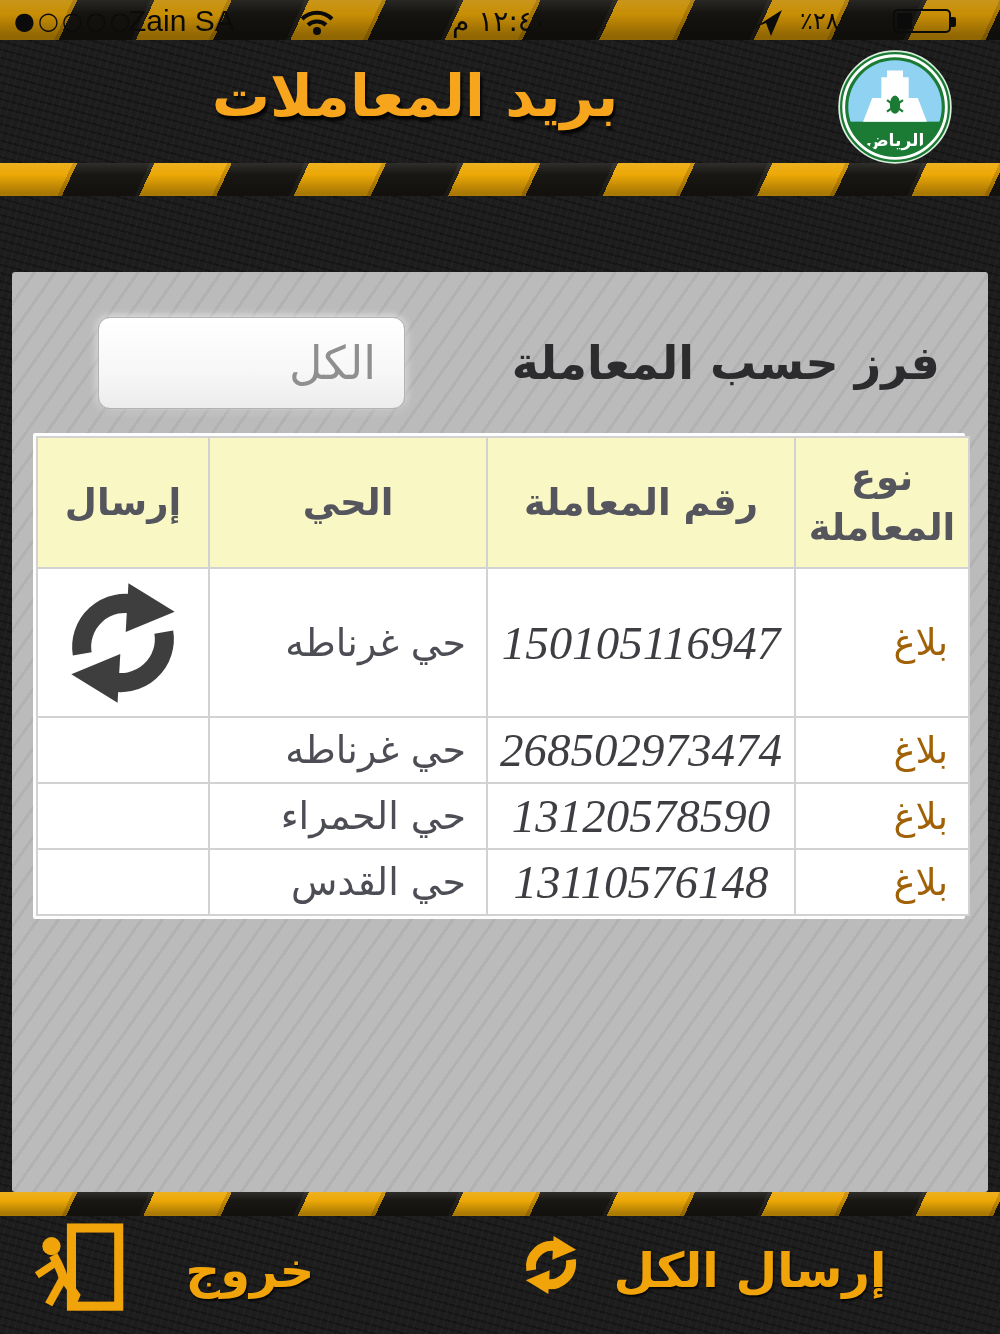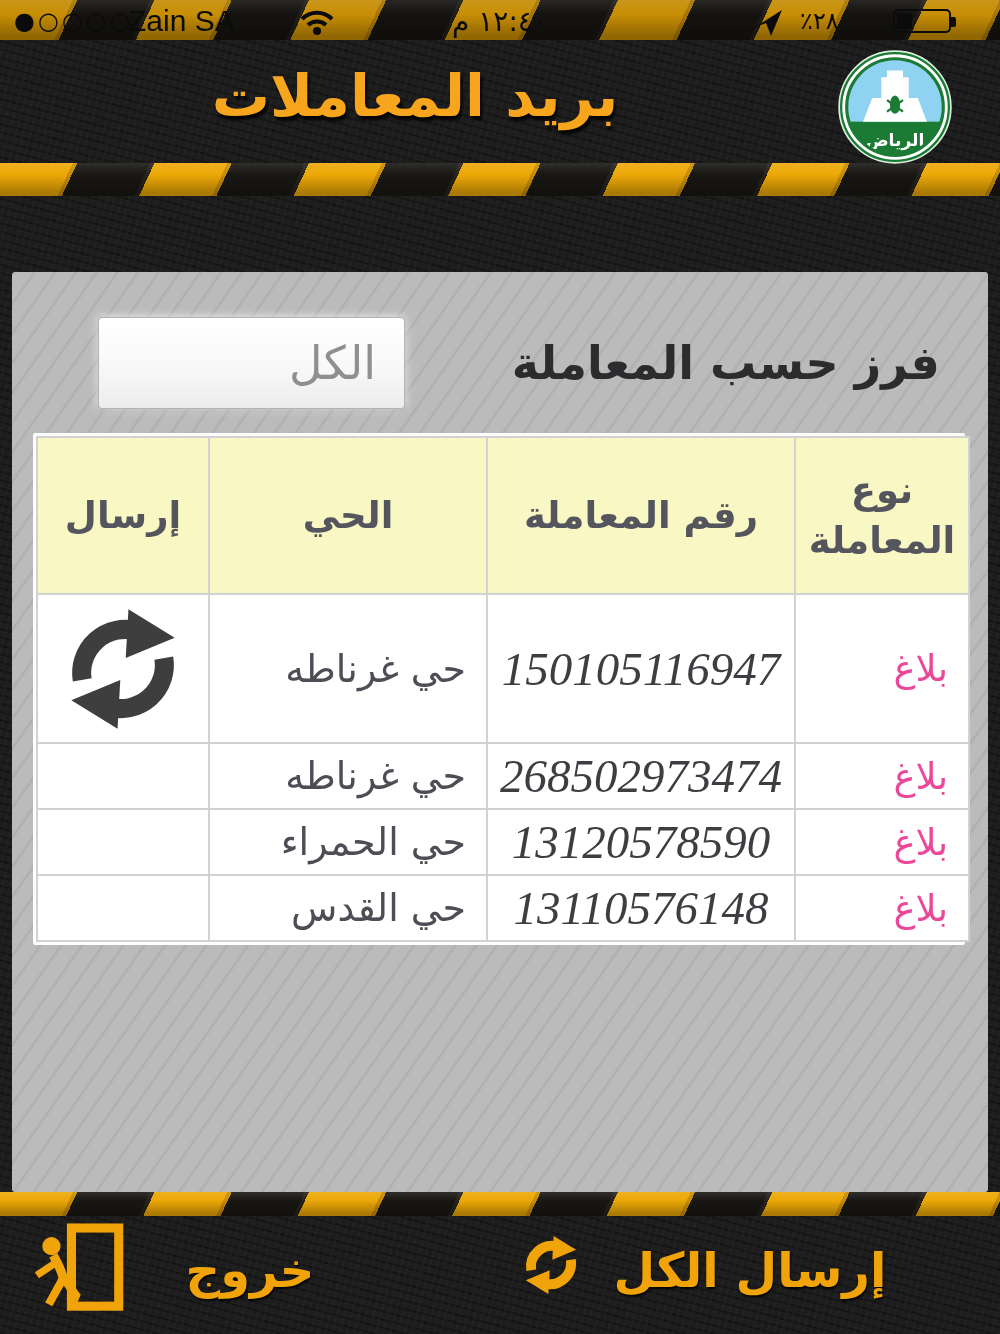--- a/index.html
+++ b/index.html
@@ -55,41 +55,41 @@
   }
 
   .filter-label {
     position:absolute; right:48px; top:45px; height:92px;
     display:flex; align-items:center;
     font-size:46px; font-weight:bold; color:#2c2c2e;
   }
   .dropdown {
     position:absolute; left:86px; top:45px; width:307px; height:92px;
     background:linear-gradient(180deg, #ffffff 0%, #f7f7f7 60%, #ececec 100%);
-    border:1px solid #b3b3b3; border-radius:4px;
+    border:1px solid #b3b3b3; border-radius:12px;
     box-shadow:0 0 8px rgba(255,255,255,0.85), 0 2px 4px rgba(0,0,0,0.18);
     font-size:46px; color:#8f8f8f; text-align:right; padding:0 28px 0 6px;
     font-family:"DejaVu Sans", sans-serif; cursor:pointer;
   }
 
   
   .table-wrap {
     position:absolute; left:21px; top:161px; width:932px;
     background:#fdfdfd; padding:3px; border-radius:2px;
   }
   table { border-collapse:collapse; width:100%; table-layout:fixed; }
   td, th { border:2px solid #d2d2d2; background:#ffffff; overflow:hidden; }
   th {
     background:#f9f7c3; color:#55555e; font-size:37px; font-weight:bold;
     text-align:center; line-height:1.35; padding:4px;
   }
-  tr.r-head { height:157px; }
+  tr.r-head { height:131px; }
   tr.r-big { height:149px; }
   tr.r-std { height:66px; }
-  td.c-type  { text-align:right; padding-left:6px; padding-right:20px; font-size:37px; color:#ec4899; }
+  td.c-type  { text-align:right; padding-left:6px; padding-right:20px; font-size:37px; color:#a16207; }
   td.c-num   { text-align:center; font-family:"Liberation Serif", serif; font-size:47px; color:#3d3d42;font-style:italic; }
   td.c-dist  { padding-left:6px; padding-right:20px; font-size:38px; color:#4d4d55; }
   td.c-send  { text-align:center; }
   .refresh-dark { width:136px; height:136px; display:block; margin:0 auto; }
   .refresh-dark .stroke { stroke:#3e3e3e; }
   .refresh-dark .fillp  { fill:#3e3e3e; }
 
   
   .footer { position:absolute; left:0; top:1216px; width:884px; height:118px; z-index:4; }
   .ft-text { position:absolute; font-size:48px; font-weight:bold; color:#f1a40a; text-shadow:1px 2px 2px rgba(0,0,0,0.8); }

